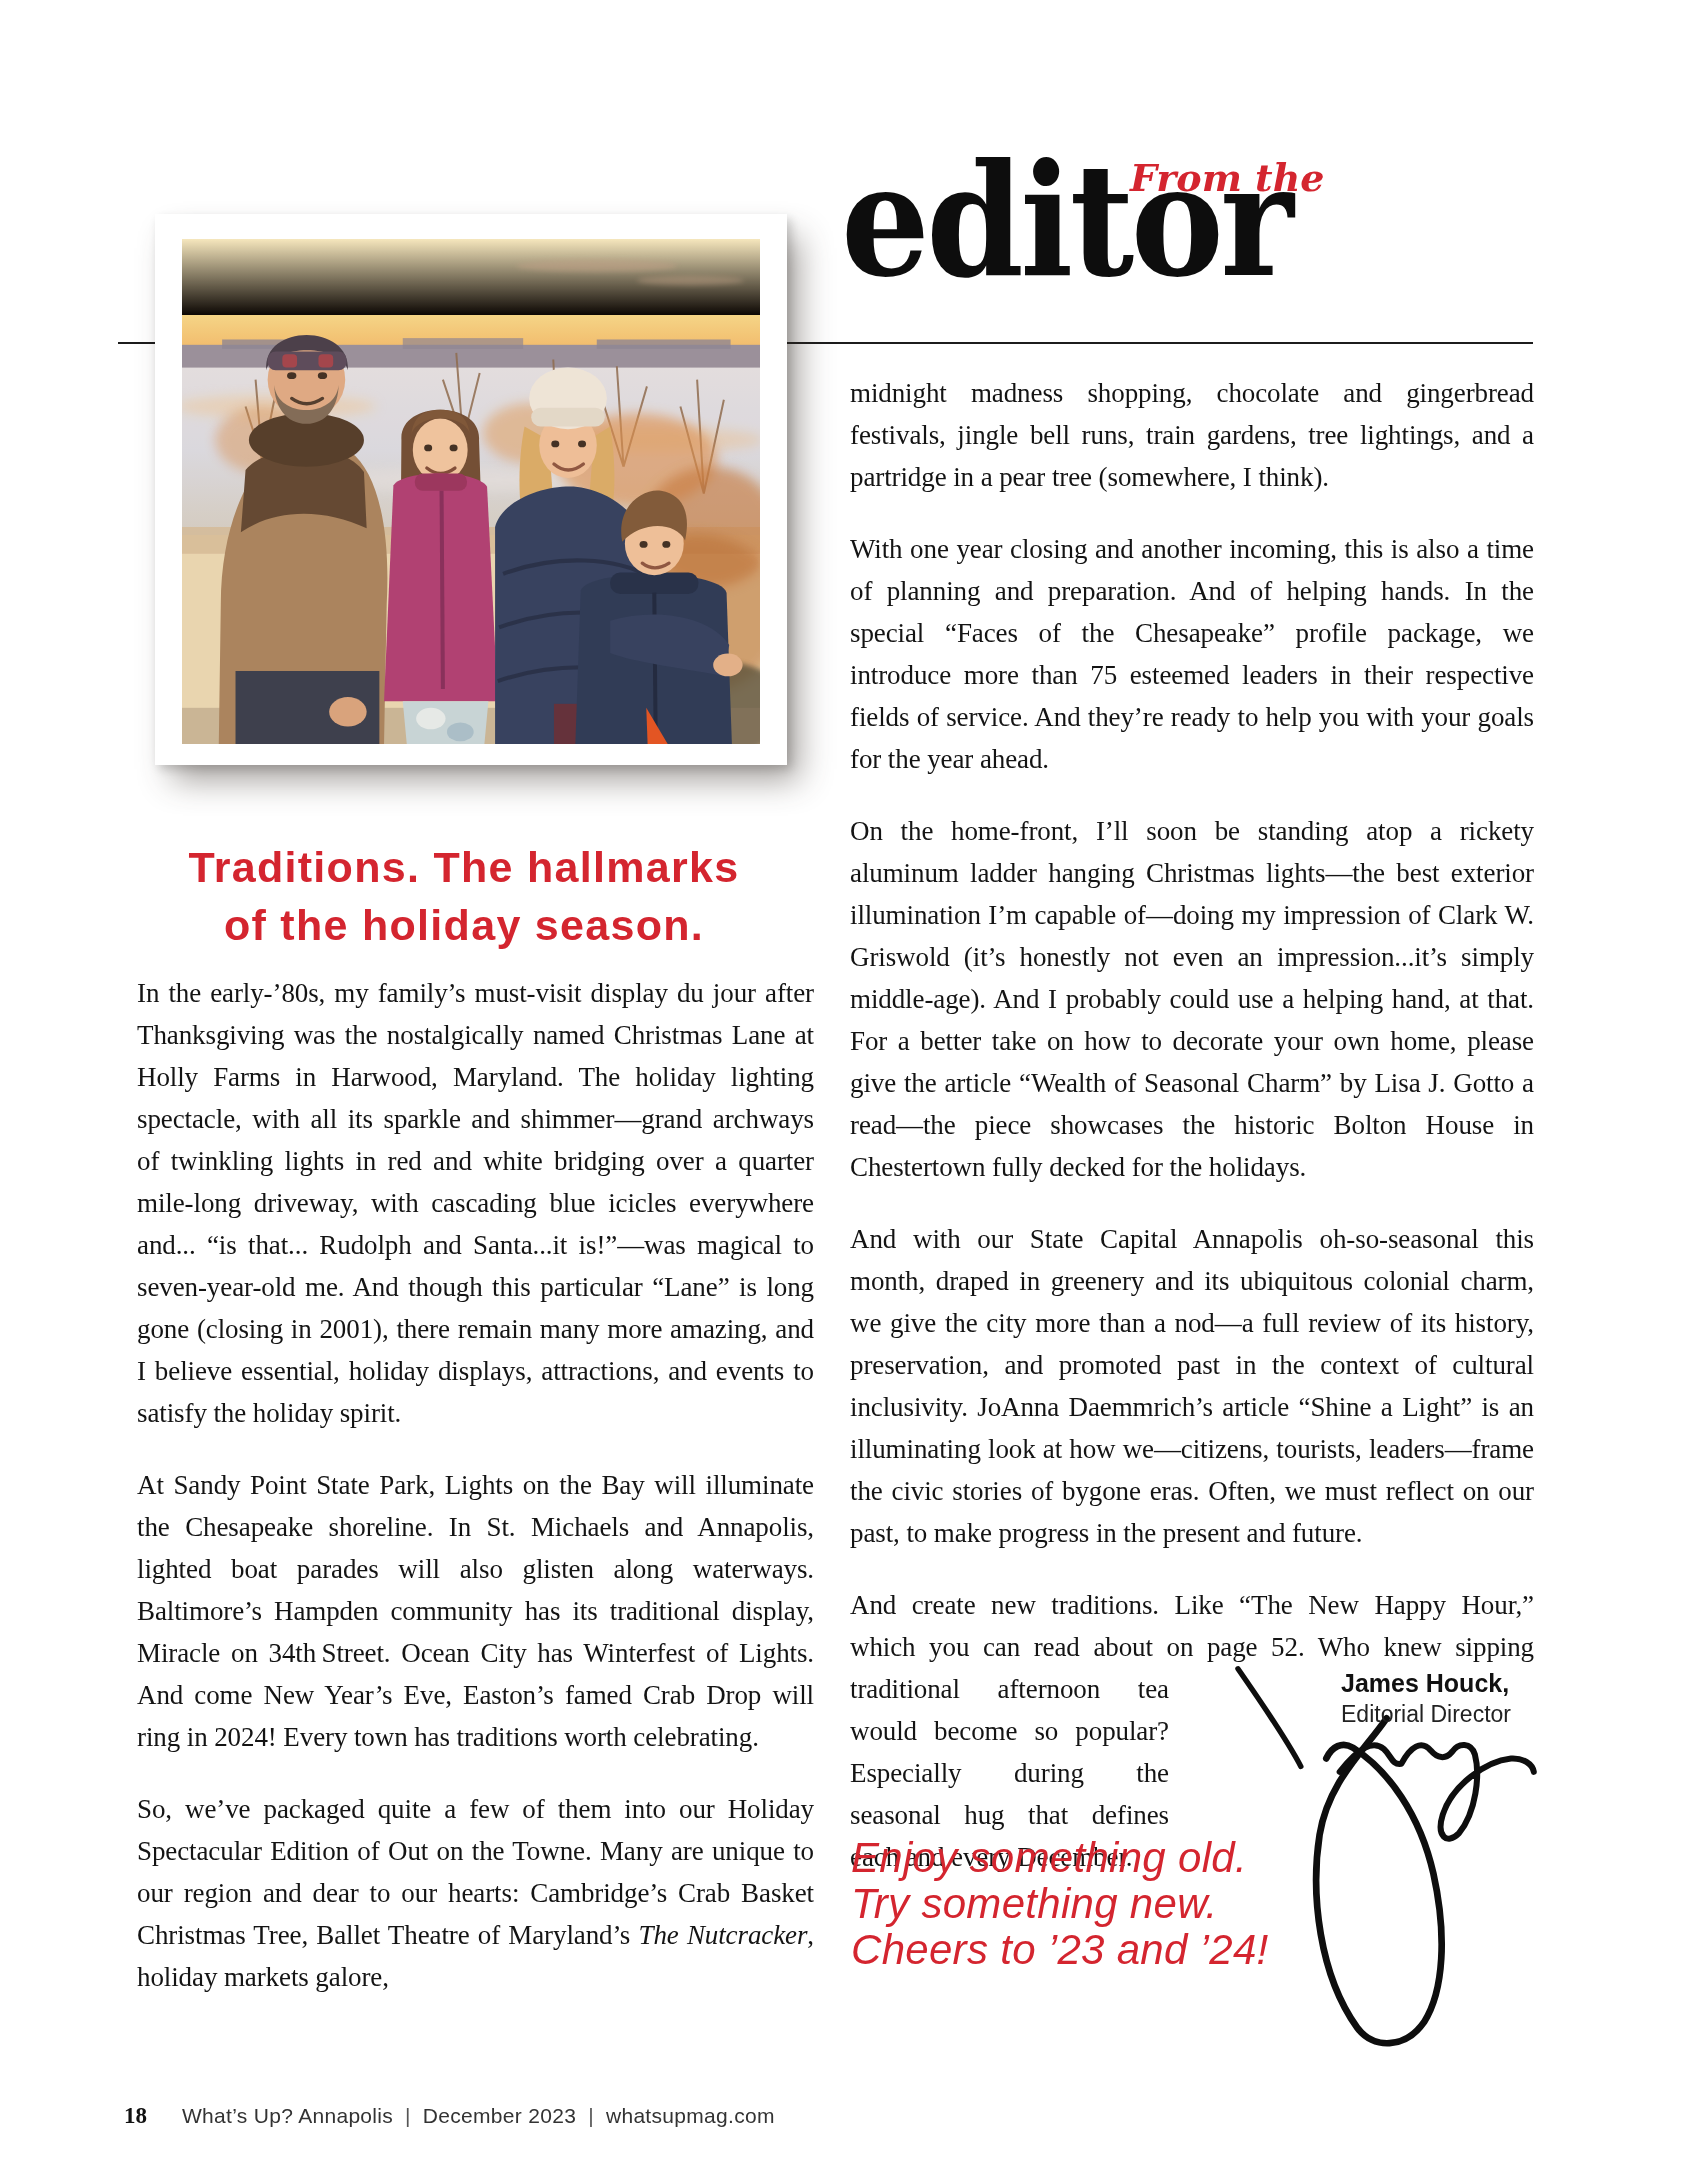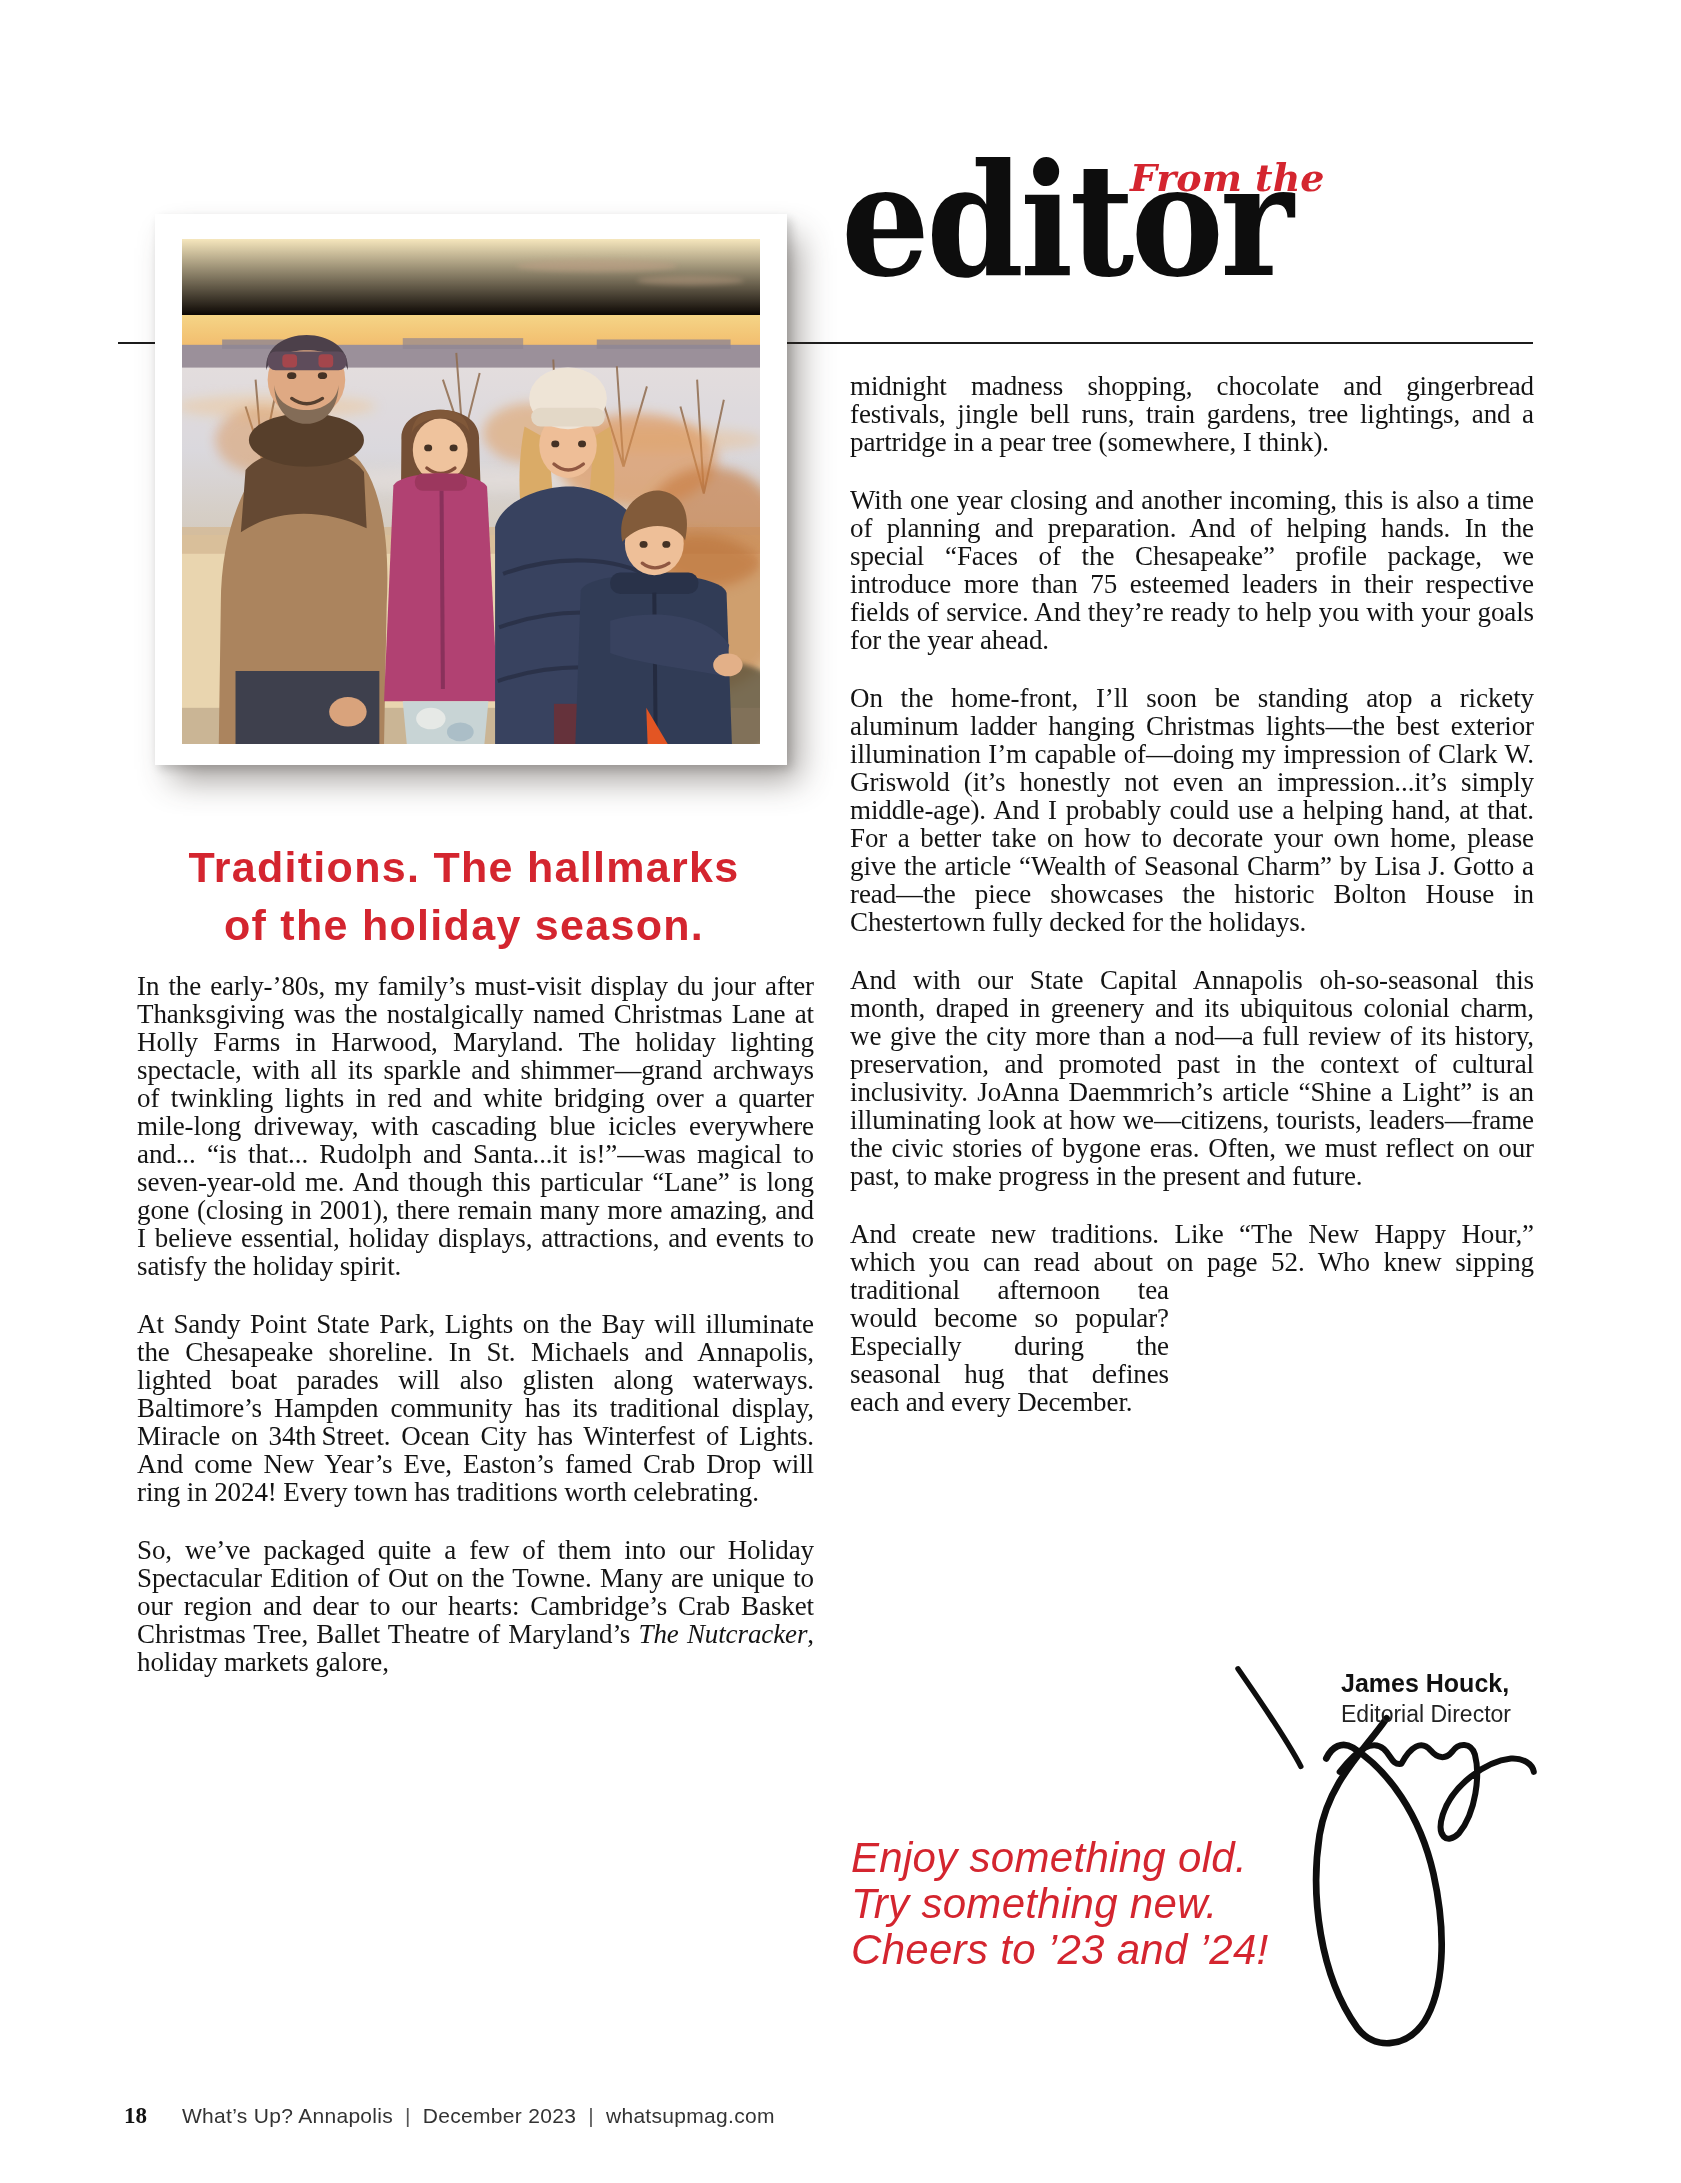--- a/index.html
+++ b/index.html
@@ -48,21 +48,21 @@
     text-align:center;z-index:1;
     font-family:"Liberation Sans", sans-serif;
     font-weight:700;
     color:#d4252f;
     font-size:43px;line-height:58px;letter-spacing:1.3px;
   }
   .headline span{display:block;}
   
   .col{
     position:absolute;z-index:1;
-    font-size:27px;line-height:28px;
+    font-size:27px;line-height:42px;
     text-align:justify;
     letter-spacing:-0.1px;
   }
   .col p{margin:0 0 30px 0;}
   .col p:last-child{margin-bottom:0;}
   .col-left{left:127px;top:972px;width:677px;margin-left:10px;}
   .col-right{left:850px;top:372px;width:684px;}
   .italic{font-style:italic;}
   .sig-float{float:right;width:365px;height:254px;}
   

